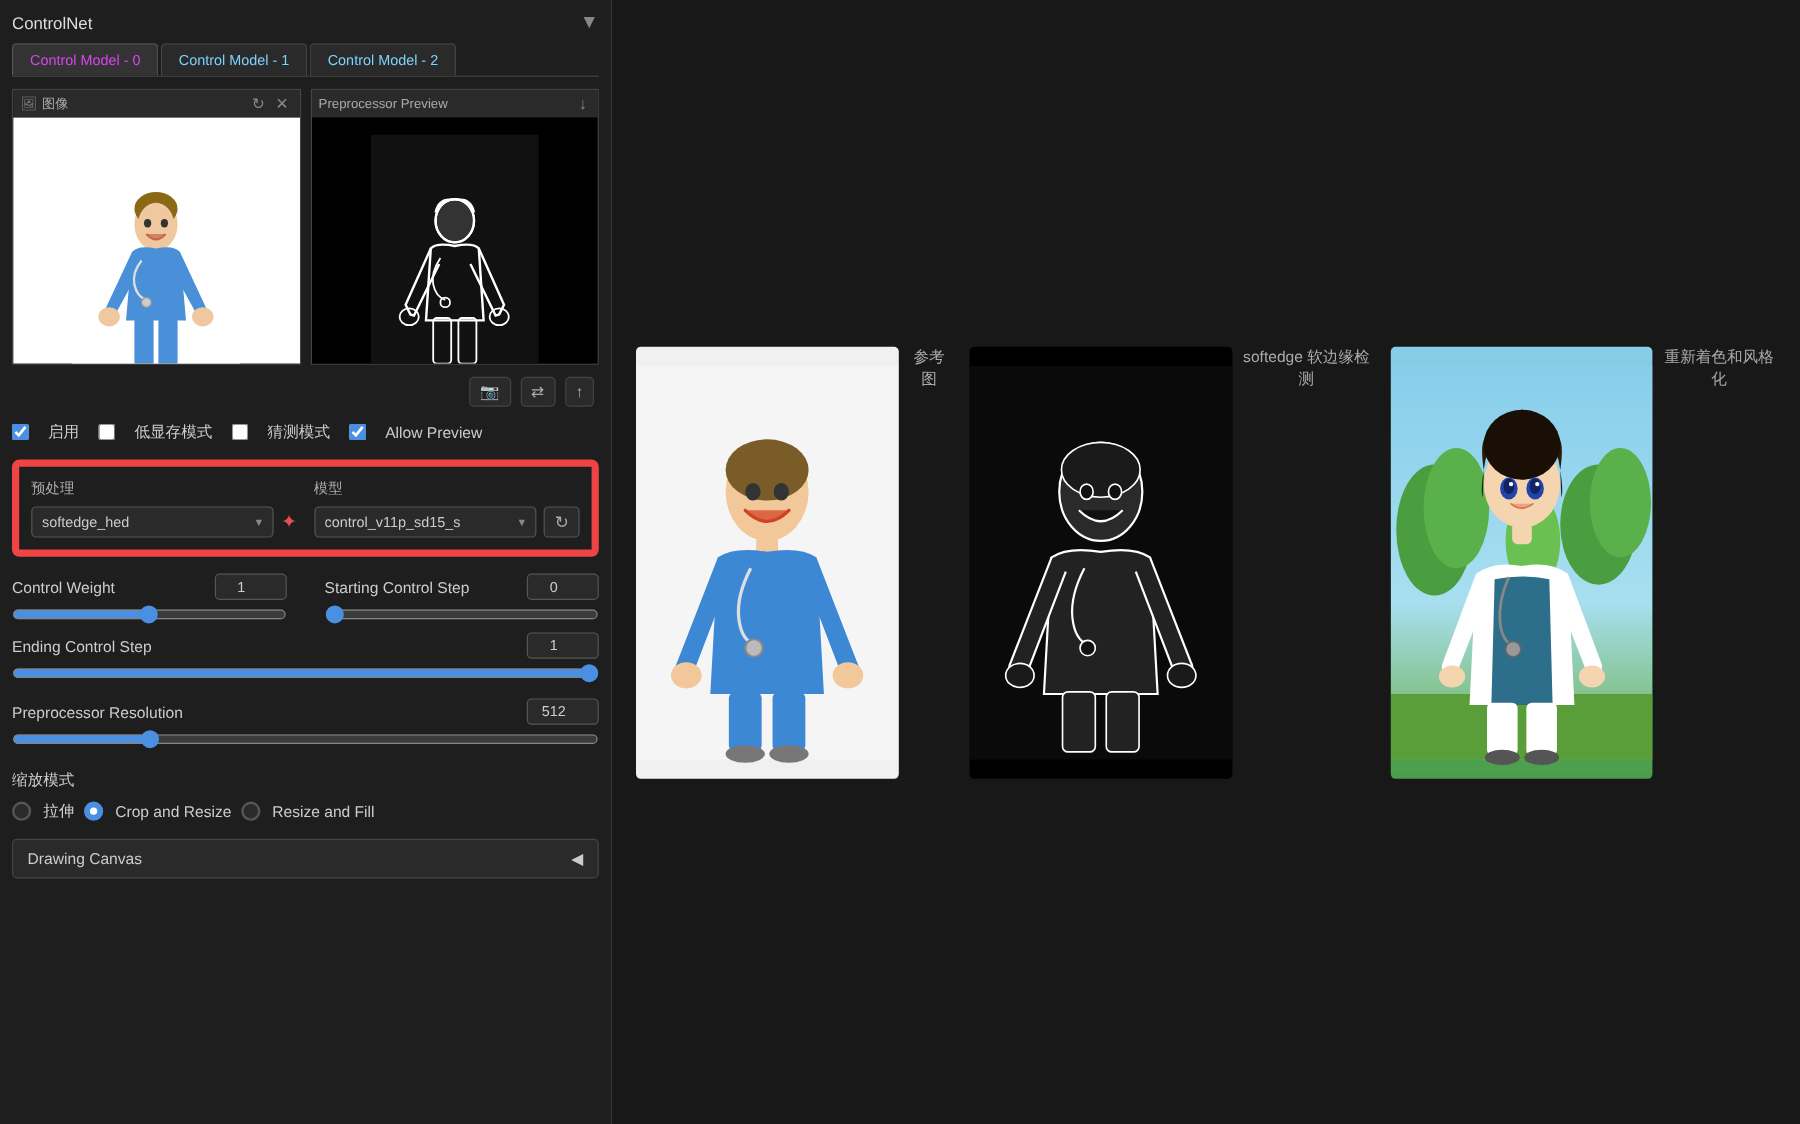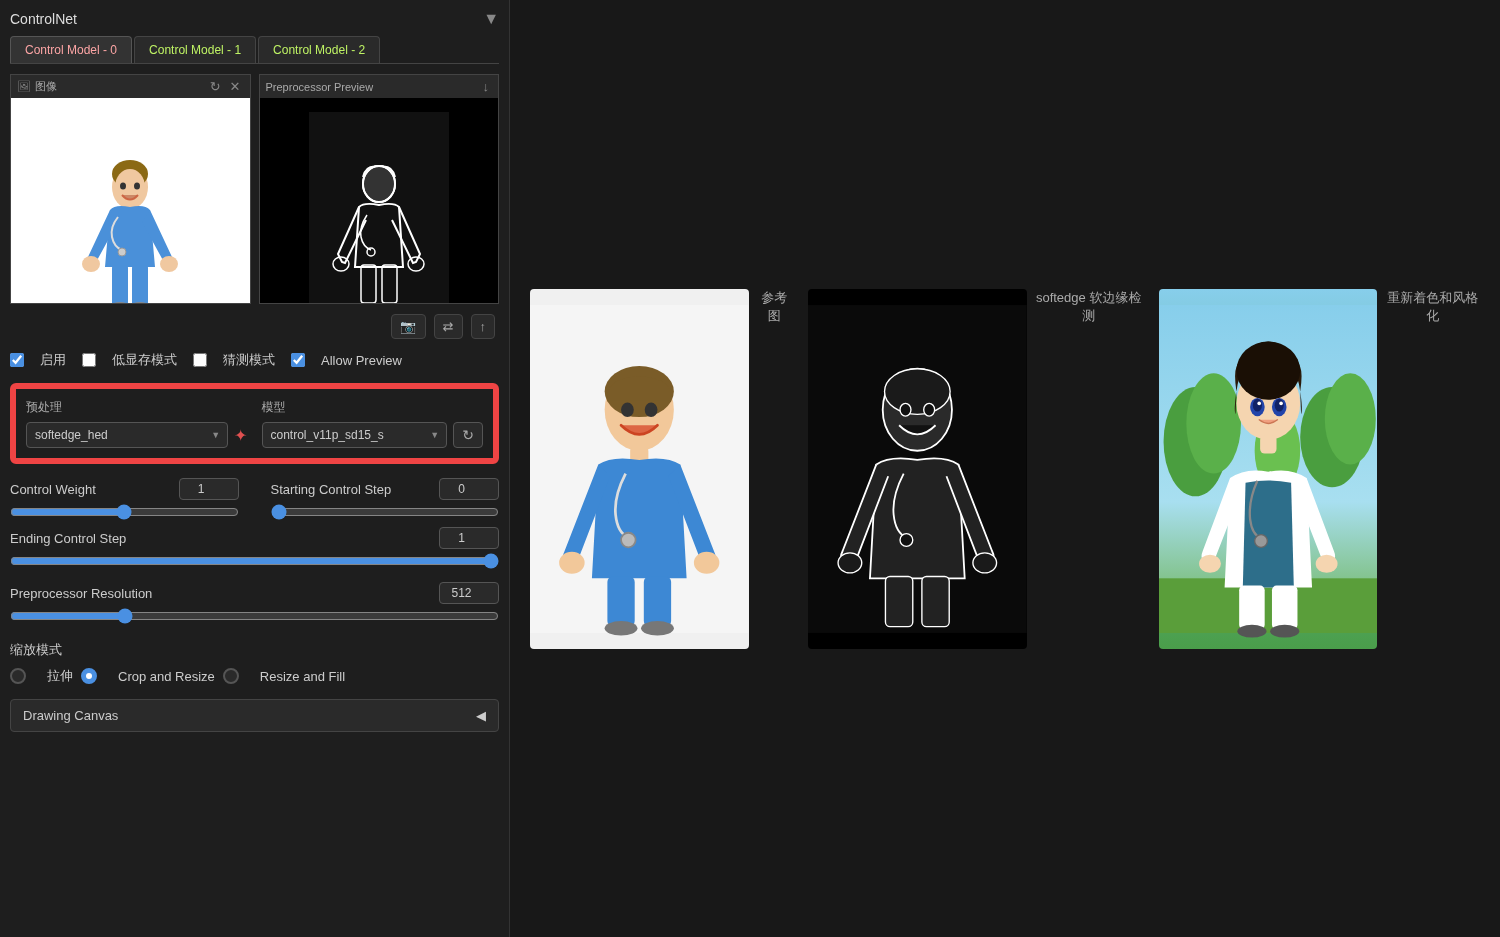--- a/index.html
+++ b/index.html
@@ -53,26 +53,26 @@
       margin-bottom: 10px;
       border-bottom: 1px solid #444;
     }
     .tab {
       padding: 6px 14px;
       background: #2a2a2a;
       border: 1px solid #444;
       border-bottom: none;
       border-radius: 4px 4px 0 0;
       cursor: pointer;
-      color: #bef264;
+      color: #7dd3fc;
       font-size: 12px;
     }
     .tab.active {
       background: #333;
-      color: #fca5a5;
+      color: #d946ef;
       border-color: #555;
     }
 
     
     .image-panels {
       display: flex;
       gap: 8px;
       margin-bottom: 10px;
     }
     .image-panel {
@@ -259,21 +259,21 @@
     .scale-section { margin-bottom: 14px; }
     .scale-label { font-size: 13px; color: #ccc; margin-bottom: 8px; }
     .scale-options {
       display: flex;
       gap: 8px;
       align-items: center;
     }
     .radio-option {
       display: flex;
       align-items: center;
-      gap: 21px;
+      gap: 10px;
       cursor: pointer;
       justify-content: flex-end;
     }
     .radio-btn {
       width: 16px;
       height: 16px;
       border-radius: 50%;
       border: 2px solid #555;
       background: #2a2a2a;
       display: flex;

